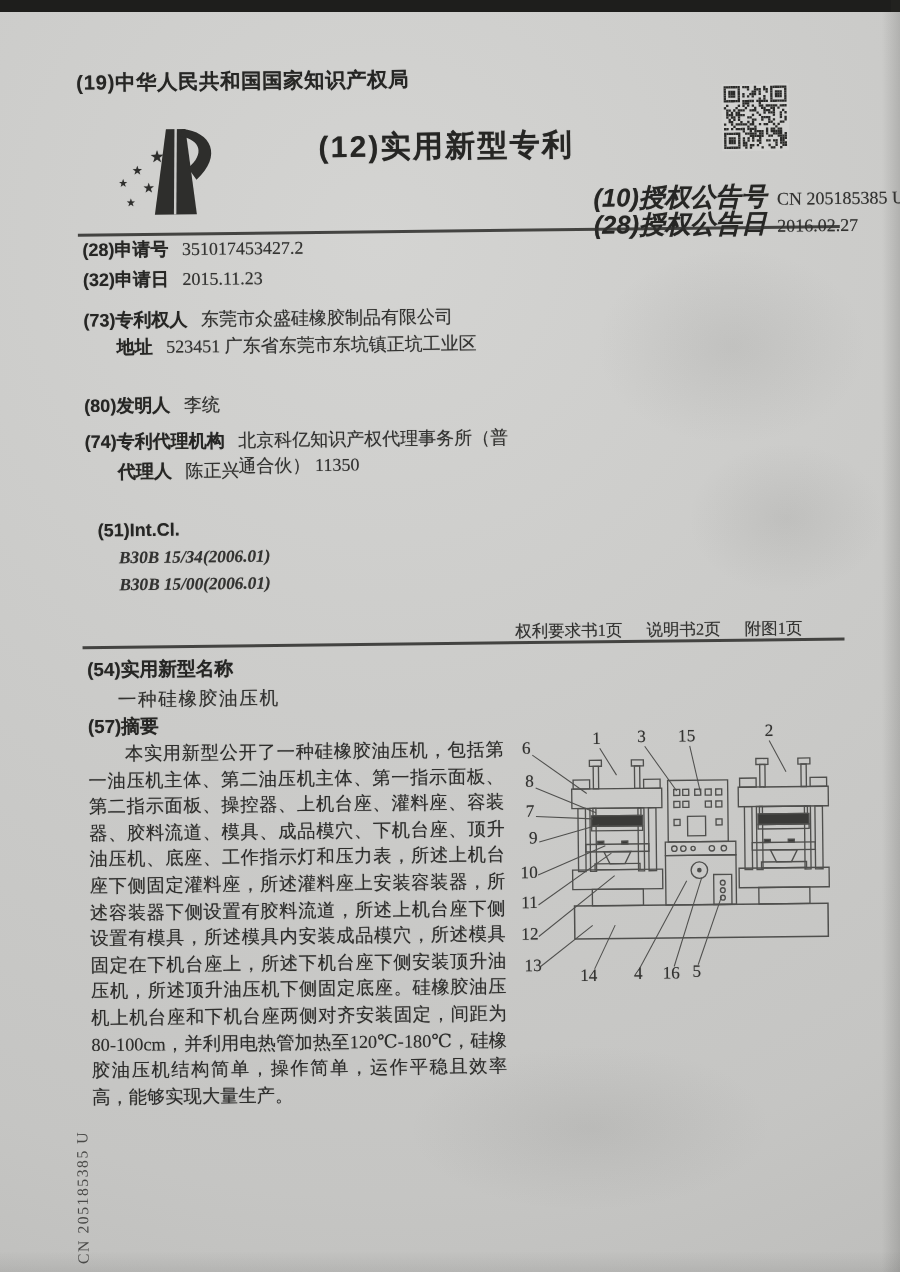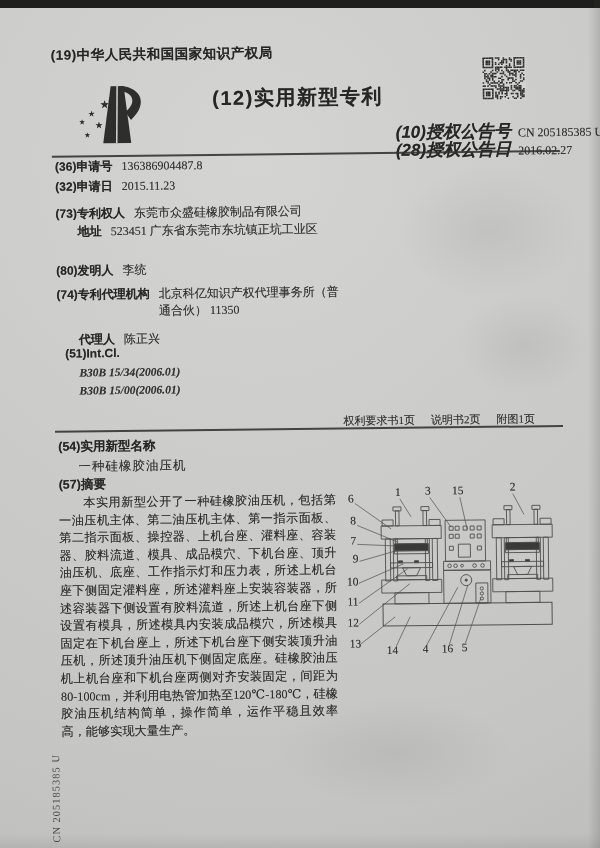--- a/index.html
+++ b/index.html
@@ -436,38 +436,38 @@
       <div class="abs pub-row" style="top:114px;">
         <span class="hei">(10)授权公告号</span><span class="song val">CN 205185385 U</span>
       </div>
       <div class="abs pub-row" style="top:132px;">
         <span class="hei">(28)授权公告日</span><span class="song val">2016.02.27</span>
       </div>
 
       <div class="abs rule rule1"></div>
 
       <div class="abs brow" style="left:58px;top:148px;">
-        <span class="hei lab">(36)申请号</span><span class="song">136386904487.8</span>
+        <span class="hei lab">(28)申请号</span><span class="song">351017453427.2</span>
       </div>
       <div class="abs brow" style="left:58px;top:168px;">
         <span class="hei lab">(32)申请日</span><span class="song">2015.11.23</span>
       </div>
       <div class="abs brow" style="left:58px;top:195px;">
         <span class="hei lab">(73)专利权人</span><span class="song">东莞市众盛硅橡胶制品有限公司</span>
       </div>
       <div class="abs brow wrap" style="left:80px;top:213px;width:258px;white-space:normal;">
         <span class="hei lab">地址</span><span class="song">523451 广东省东莞市东坑镇正坑工业区</span>
       </div>
       <div class="abs brow" style="left:58px;top:252px;">
         <span class="hei lab">(80)发明人</span><span class="song">李统</span>
       </div>
       <div class="abs brow" style="left:58px;top:276px;width:310px;">
         <span class="hei lab" style="vertical-align:top;">(74)专利代理机构</span><span class="song" style="display:inline-block;width:180px;white-space:normal;">北京科亿知识产权代理事务所（普通合伙） 11350</span>
       </div>
-      <div class="abs brow" style="left:80px;top:321px;">
+      <div class="abs brow" style="left:80px;top:296px;">
         <span class="hei lab">代理人</span><span class="song">陈正兴</span>
       </div>
       <div class="abs brow" style="left:66px;top:336px;">
         <span class="hei lab">(51)Int.Cl.</span>
       </div>
       <div class="abs intcl-entry" style="left:80px;top:356px;">B30B 15/34(2006.01)</div>
       <div class="abs intcl-entry" style="left:80px;top:374px;">B30B 15/00(2006.01)</div>
 
       <div class="abs pages-info">
         <span>权利要求书1页</span><span>说明书2页</span><span>附图1页</span>

